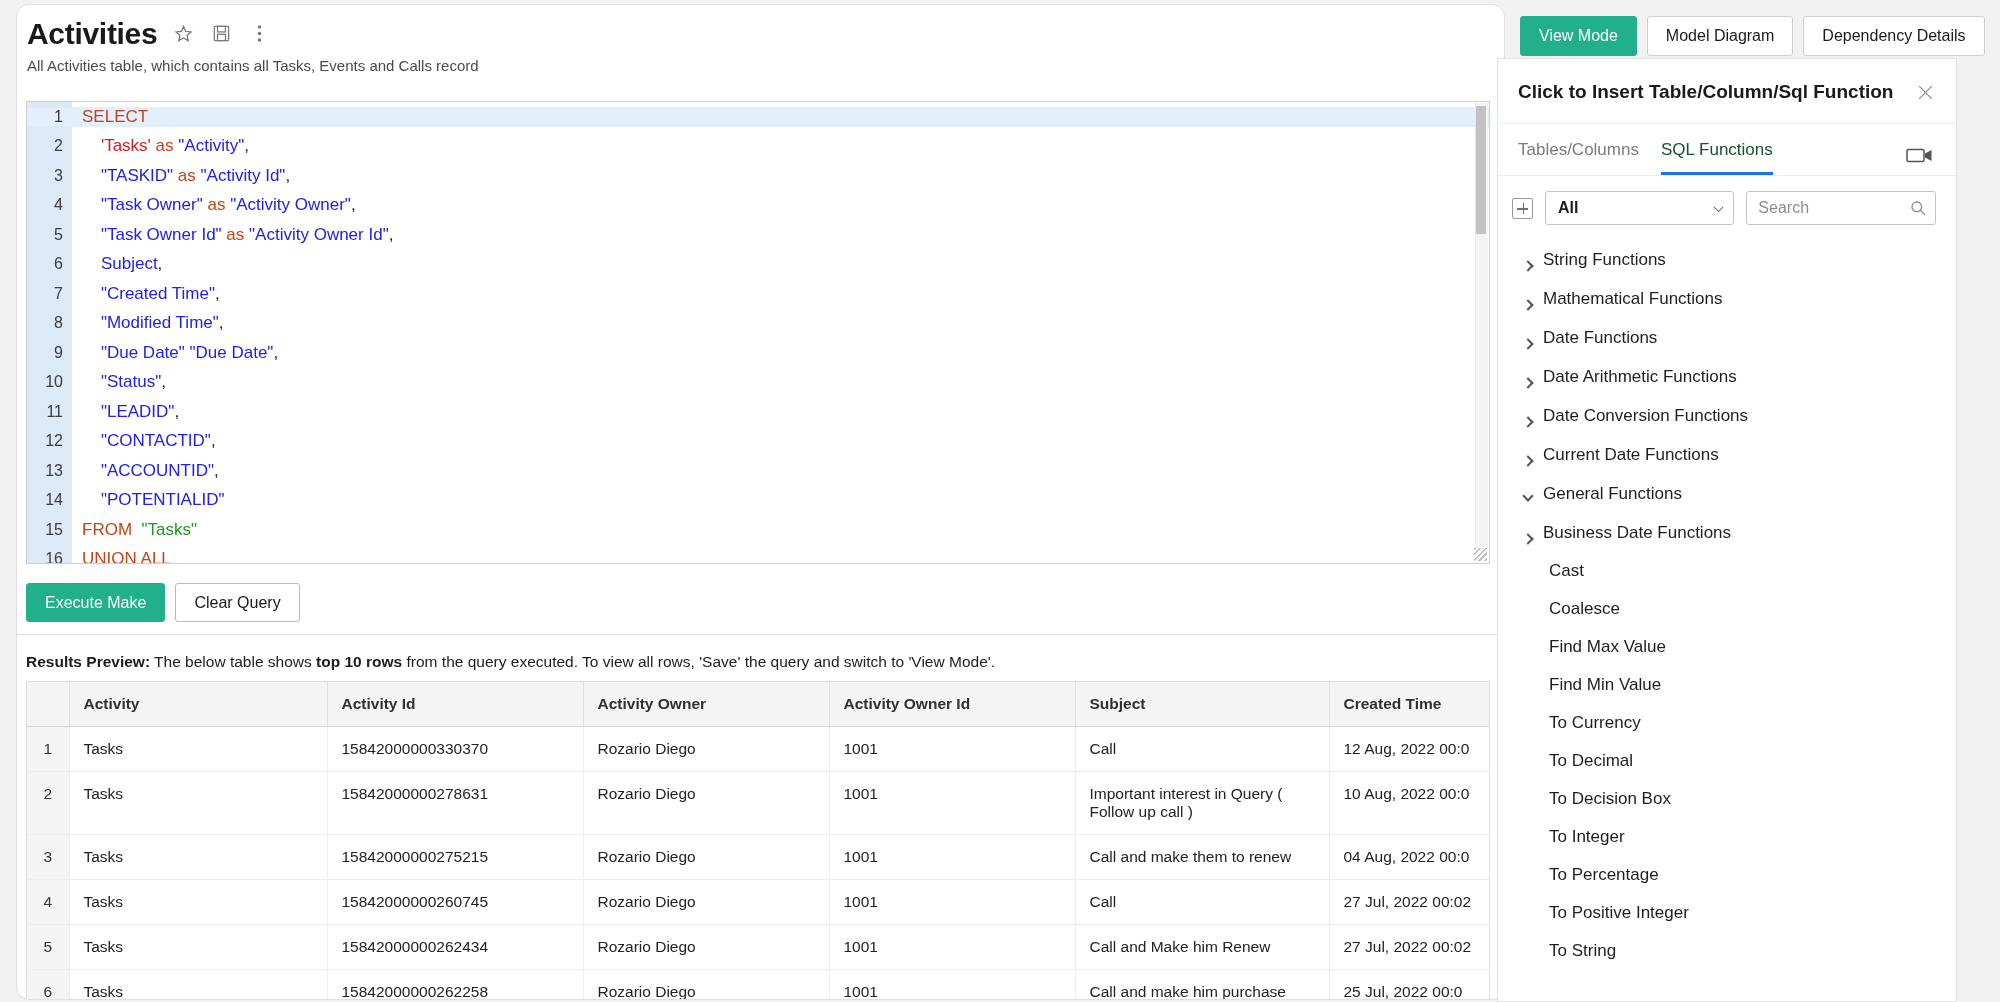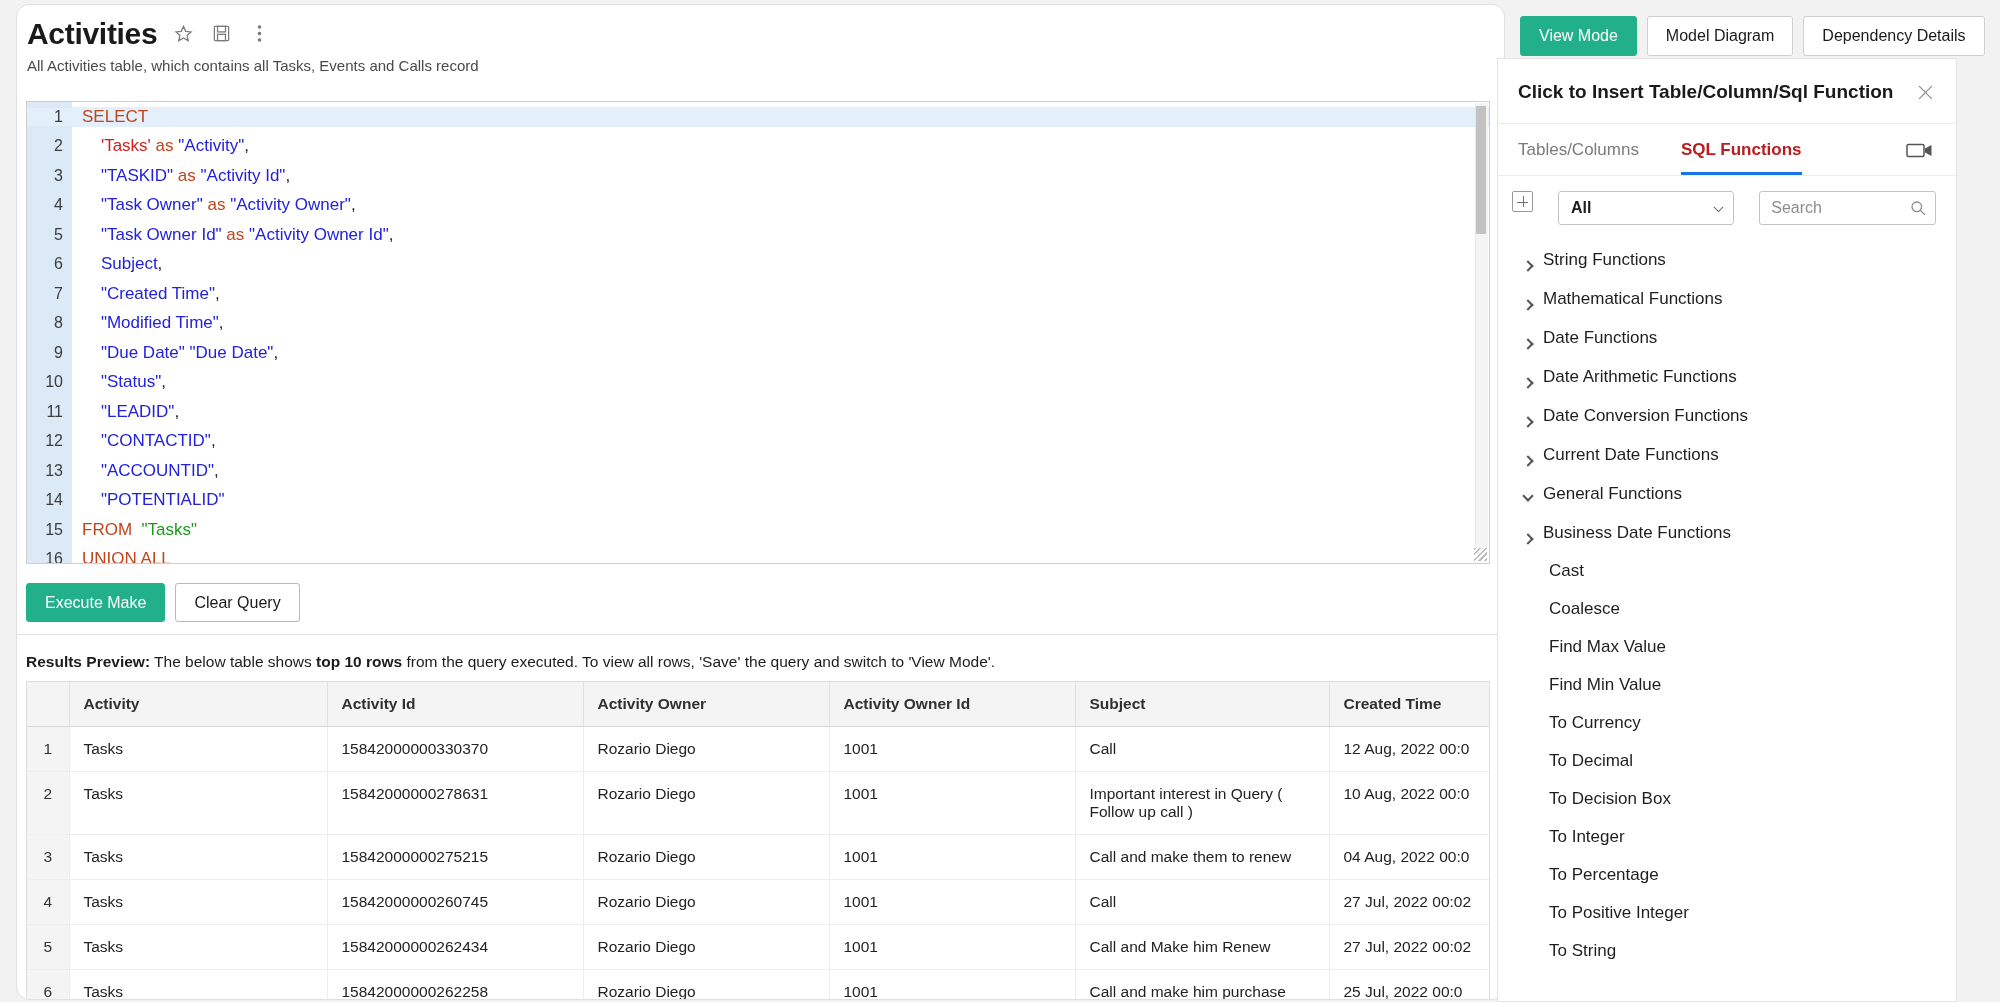--- a/index.html
+++ b/index.html
@@ -193,43 +193,43 @@
     padding: 22px 20px 20px 20px;
     border-bottom: 1px solid #ececec;
   }
   .rp-title { font-size: 19px; font-weight: bold; color: #1a1a1a; }
   .rp-close {
     width: 22px; height: 22px; cursor: pointer;
     display: flex; align-items: center; justify-content: center;
     color: #8a8a8a;
   }
   .rp-tabs {
-    display: flex; align-items: flex-start;
+    display: flex; align-items: flex-end;
     padding: 16px 20px 0 20px;
-    gap: 42px;
+    gap: 22px;
     position: relative;
   }
   .rp-tab {
     font-size: 17px; color: #7b7b7b; cursor: pointer;
     padding-bottom: 12px;
     border-bottom: 3px solid transparent;
   }
   .rp-tab.active {
-    color: #b91c1c; font-weight: bold;
+    color: #14532d; font-weight: normal;
     border-bottom-color: #1a73e8;
   }
   .rp-video {
     margin-left: auto; margin-bottom: 10px;
     width: 30px; height: 20px; cursor: pointer; color: #555;
     display: flex; align-items: center;
   }
   .rp-divider { height: 1px; background: #ededed; }
 
   .filter-row {
-    display: flex; gap: 25px;
+    display: flex; align-items: center; gap: 12px;
     padding: 15px 20px 13px 14px;
   }
   .plus-box {
     width: 21px; height: 21px;
     border: 1px solid #9a9a9a; border-radius: 2px;
     position: relative; cursor: pointer; flex: 0 0 21px;
   }
   .plus-box::before, .plus-box::after {
     content: ''; position: absolute; background: #6e6e6e;
   }

